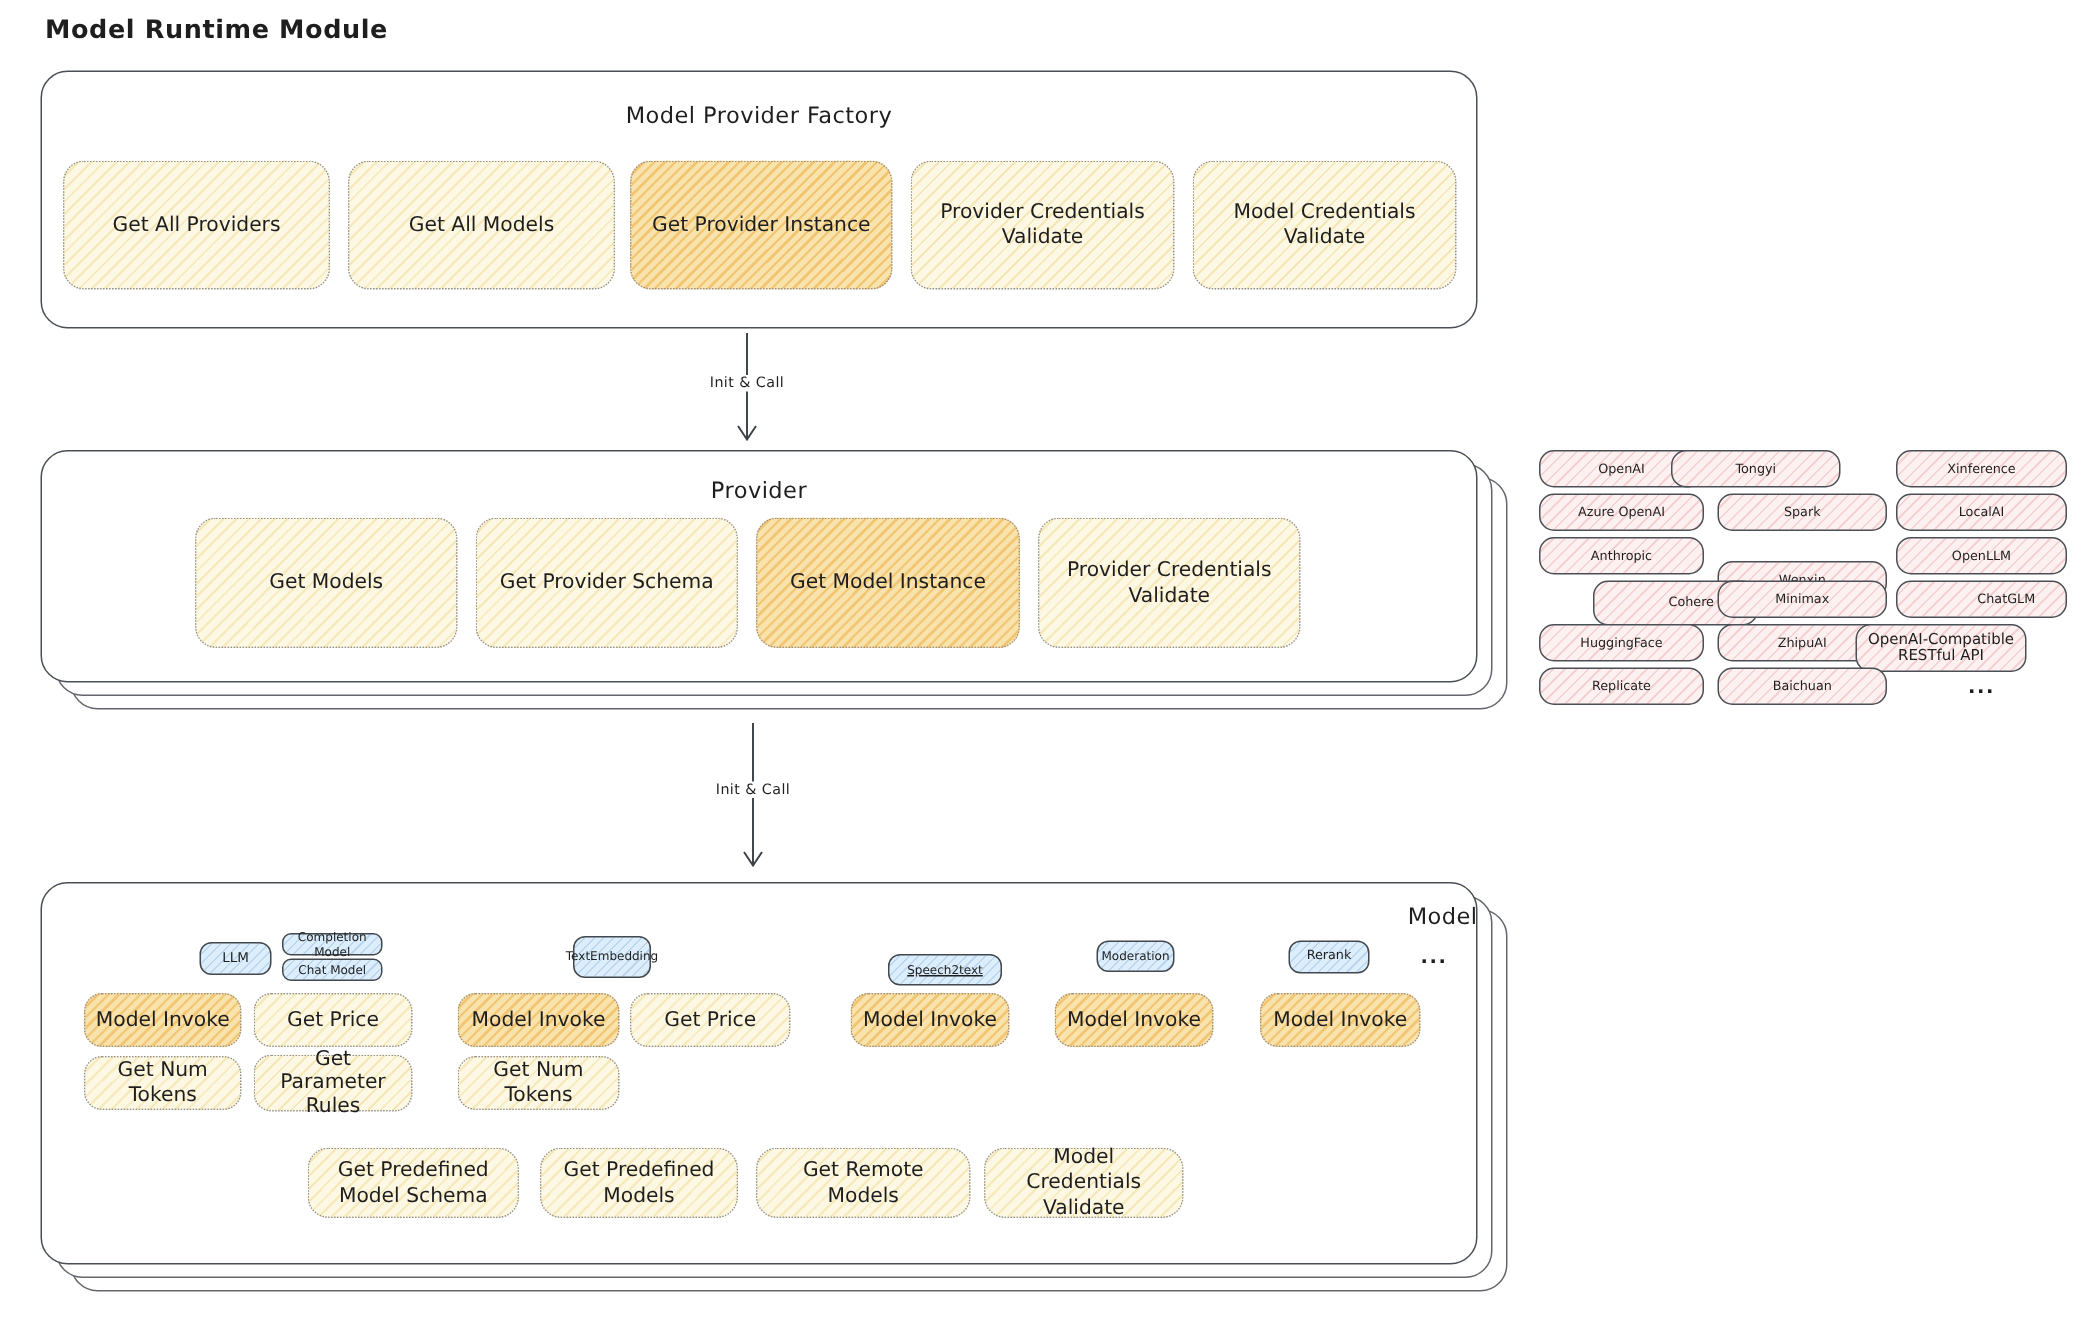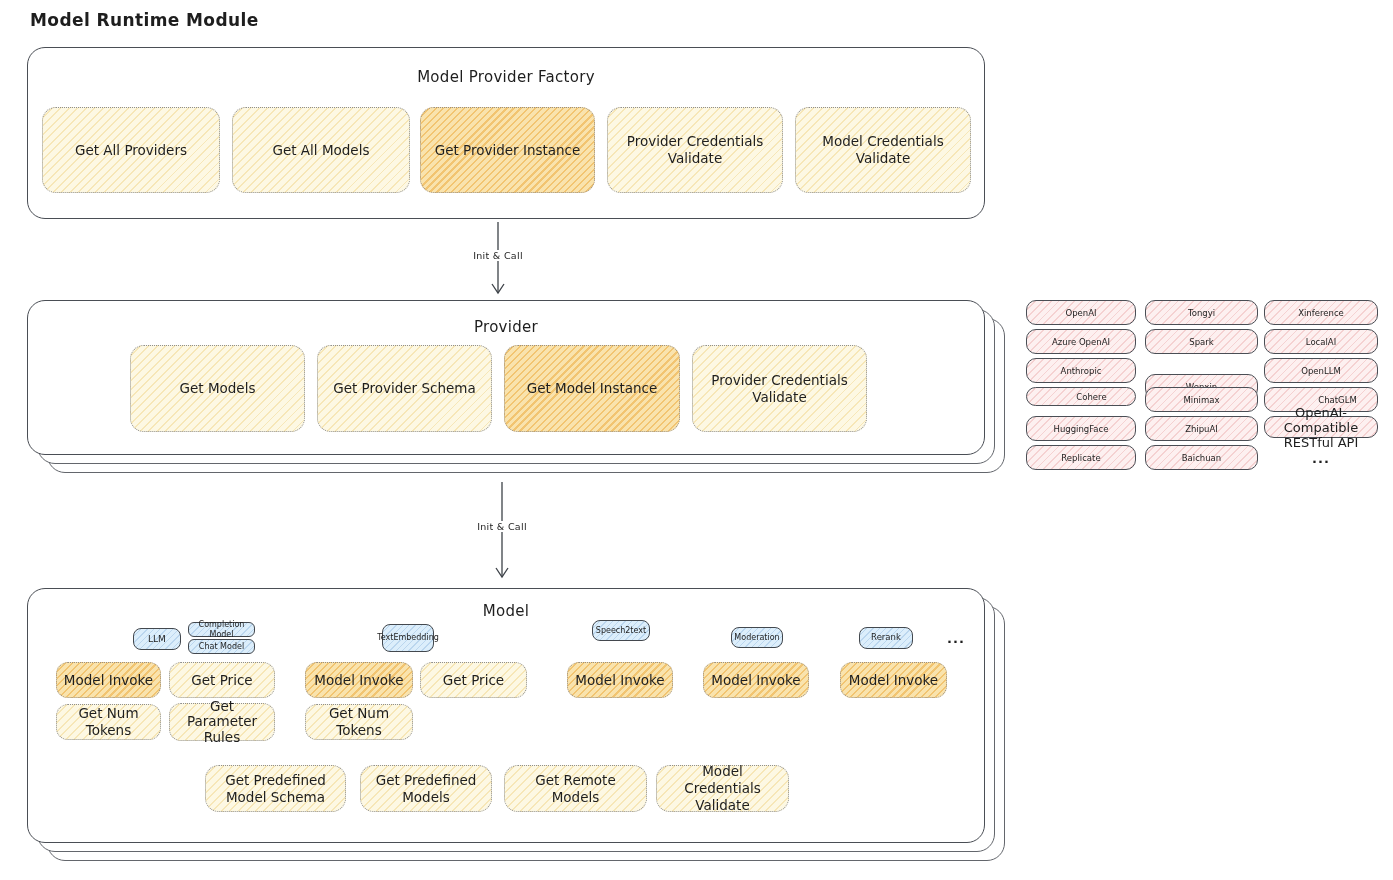--- a/index.html
+++ b/index.html
@@ -80,62 +80,62 @@
   <div class="abs stack" style="left:37px;top:309px;width:958px;height:155px;"></div>
   <div class="abs bigbox" style="left:27px;top:300px;width:958px;height:155px;"></div>
   <div class="abs bigbox-title" style="left:27px;top:318px;width:958px;text-align:center;">Provider</div>
 
   <div class="abs ybtn center" style="left:130px;top:345px;width:175px;height:87px;">Get Models</div>
   <div class="abs ybtn center" style="left:317px;top:345px;width:175px;height:87px;">Get Provider Schema</div>
   <div class="abs ybtn hl center" style="left:504px;top:345px;width:176px;height:87px;">Get Model Instance</div>
   <div class="abs ybtn center" style="left:692px;top:345px;width:175px;height:87px;">Provider Credentials Validate</div>
 
   <div class="abs pchip center" style="left:1026px;top:300px;width:110px;height:25px;">OpenAI</div>
-  <div class="abs pchip center" style="left:1145px;top:300px;width:113px;height:25px;">Tongyi</div>
+  <div class="abs pchip center" style="left:1114px;top:300px;width:113px;height:25px;">Tongyi</div>
   <div class="abs pchip center" style="left:1264px;top:300px;width:114px;height:25px;">Xinference</div>
 
   <div class="abs pchip center" style="left:1026px;top:329px;width:110px;height:25px;">Azure OpenAI</div>
   <div class="abs pchip center" style="left:1145px;top:329px;width:113px;height:25px;">Spark</div>
   <div class="abs pchip center" style="left:1264px;top:329px;width:114px;height:25px;">LocalAI</div>
 
   <div class="abs pchip center" style="left:1026px;top:358px;width:110px;height:25px;">Anthropic</div>
   <div class="abs pchip center" style="left:1145px;top:374px;width:113px;height:25px;">Wenxin</div>
   <div class="abs pchip center" style="left:1264px;top:358px;width:114px;height:25px;">OpenLLM</div>
 
-  <div class="abs pchip center" style="left:1026px;top:387px;width:110px;height:19px;padding-left:24px;">Cohere</div>
+  <div class="abs pchip center" style="left:1062px;top:387px;width:110px;height:30px;padding-left:24px;">Cohere</div>
   <div class="abs pchip center" style="left:1145px;top:387px;width:113px;height:25px;">Minimax</div>
   <div class="abs pchip center" style="left:1264px;top:387px;width:114px;height:25px;padding-left:36px;">ChatGLM</div>
 
   <div class="abs pchip center" style="left:1026px;top:416px;width:110px;height:25px;">HuggingFace</div>
   <div class="abs pchip center" style="left:1145px;top:416px;width:113px;height:25px;">ZhipuAI</div>
-  <div class="abs pchip center" style="left:1264px;top:416px;width:114px;height:22px;font-size:13px;">OpenAI-Compatible RESTful API</div>
+  <div class="abs pchip center" style="left:1237px;top:416px;width:114px;height:32px;font-size:10px;">OpenAI-Compatible RESTful API</div>
 
   <div class="abs pchip center" style="left:1026px;top:445px;width:110px;height:25px;">Replicate</div>
   <div class="abs pchip center" style="left:1145px;top:445px;width:113px;height:25px;">Baichuan</div>
   <div class="abs ellipsis center" style="left:1300px;top:448px;width:42px;height:20px;">...</div>
 
   <svg class="abs" style="left:493px;top:482px;" width="18" height="100" viewBox="0 0 18 100">
     <line x1="9" y1="0" x2="9" y2="95" stroke="#3d4248" stroke-width="1.3"></line>
     <polyline points="3,86 9,95 15,86" fill="none" stroke="#3d4248" stroke-width="1.3"></polyline>
   </svg>
   <div class="abs arrow-label" style="left:474px;top:521px;width:56px;">Init &amp; Call</div>
 
   <div class="abs stack" style="left:47px;top:606px;width:958px;height:255px;"></div>
   <div class="abs stack" style="left:37px;top:597px;width:958px;height:255px;"></div>
   <div class="abs bigbox" style="left:27px;top:588px;width:958px;height:255px;"></div>
-  <div class="abs bigbox-title" style="left:27px;top:602px;width:958px;text-align:center;">Model</div>
+  <div class="abs bigbox-title" style="left:27px;top:602px;width:958px;text-align:right;">Model</div>
 
   <div class="abs chip center" style="left:133px;top:628px;width:48px;height:22px;font-size:9px;">LLM</div>
   <div class="abs chip center" style="left:188px;top:622px;width:67px;height:15px;border-radius:6px;">Completion Model</div>
   <div class="abs chip center" style="left:188px;top:639px;width:67px;height:15px;border-radius:6px;">Chat Model</div>
   <div class="abs chip center" style="left:382px;top:624px;width:52px;height:28px;flex-direction:row;">
     <span>Text</span>
     <span>Embedding</span>
   </div>
-  <div class="abs chip center" style="left:592px;top:620px;width:58px;height:21px;">Speech2text</div>
+  <div class="abs chip center" style="left:592px;top:636px;width:76px;height:21px;text-decoration:underline;">Speech2text</div>
   <div class="abs chip center" style="left:731px;top:627px;width:52px;height:21px;">Moderation</div>
   <div class="abs chip center" style="left:859px;top:627px;width:54px;height:22px;font-size:8.5px;">Rerank</div>
   <div class="abs ellipsis center" style="left:944px;top:628px;width:24px;height:20px;">...</div>
 
   <div class="abs ybtn hl small center" style="left:56px;top:662px;width:105px;height:36px;">Model Invoke</div>
   <div class="abs ybtn small center" style="left:169px;top:662px;width:106px;height:36px;">Get Price</div>
   <div class="abs ybtn hl small center" style="left:305px;top:662px;width:108px;height:36px;">Model Invoke</div>
   <div class="abs ybtn small center" style="left:420px;top:662px;width:107px;height:36px;">Get Price</div>
   <div class="abs ybtn hl small center" style="left:567px;top:662px;width:106px;height:36px;">Model Invoke</div>
   <div class="abs ybtn hl small center" style="left:703px;top:662px;width:106px;height:36px;">Model Invoke</div>

